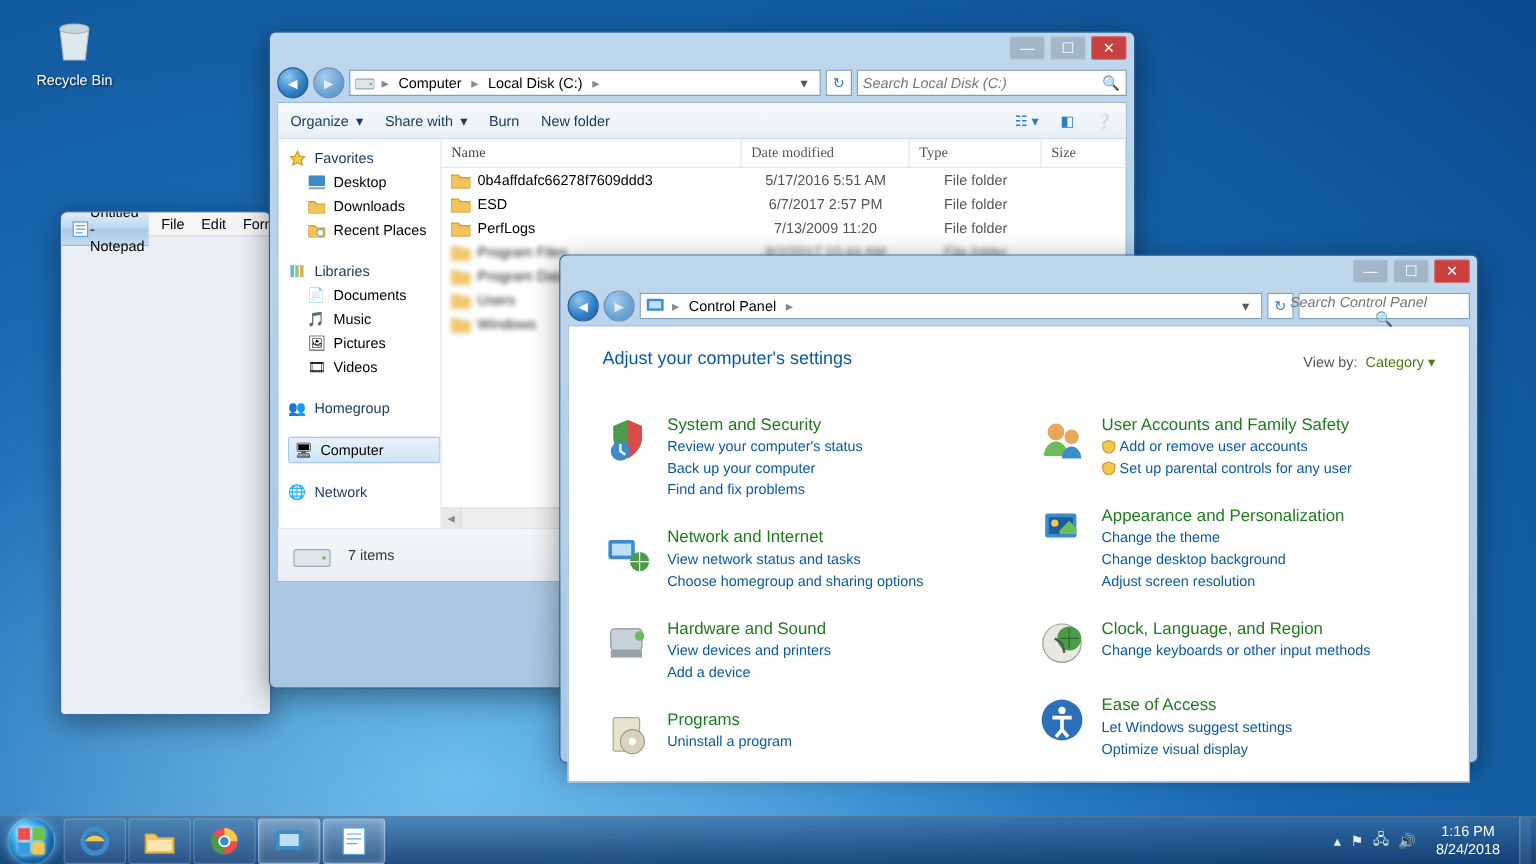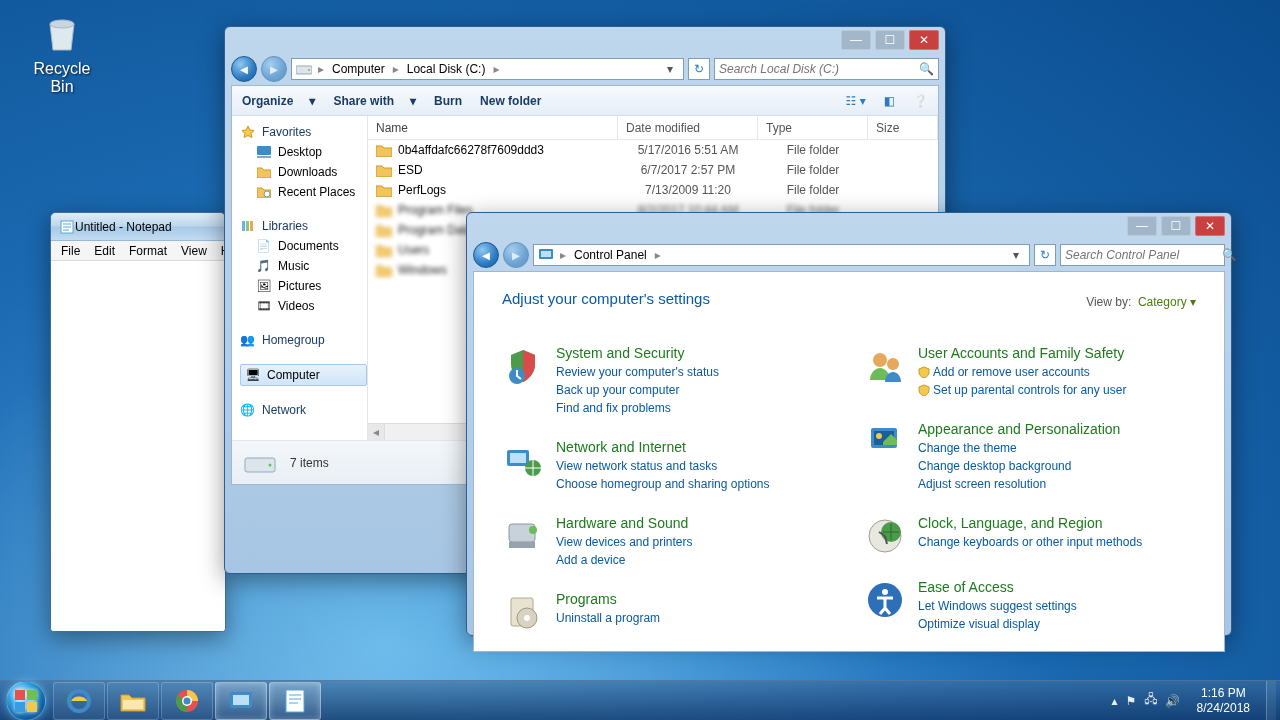--- a/index.html
+++ b/index.html
@@ -5,24 +5,24 @@
 * { margin: 0; padding: 0; box-sizing: border-box; font-family: "Segoe UI", Tahoma, sans-serif; font-size: 12px; }
 body { width: 1280px; height: 720px; overflow: hidden; position: relative; background: radial-gradient(ellipse at 30% 90%, #5CB3E8 0%, #1E6FB8 40%, #0A4C8E 100%); }
 body::before { content: ""; position: absolute; inset: 0; background:
   radial-gradient(circle at 18% 105%, rgba(255,255,255,0.15) 0%, transparent 40%),
   radial-gradient(ellipse 800px 400px at 50% 110%, rgba(120,200,255,0.4) 0%, transparent 60%);
   pointer-events: none; }
 
 
 .desktop-icon { position: absolute; width: 76px; text-align: center; color: #fff; cursor: pointer; }
 .desktop-icon .ic { width: 48px; height: 48px; margin: 0 auto 2px; display: flex; align-items: center; justify-content: center; }
-.desktop-icon .lbl { font-size: 16px; text-shadow: 1px 1px 2px rgba(0,0,0,.7); }
-
-
-.win { position: absolute; background: #E9EFF5; border: 1px solid #3C6DA5; border-radius: 6px 6px 4px 4px; box-shadow: 0 6px 24px rgba(0,0,0,.4); display: flex; flex-direction: column; overflow: hidden; margin-top: 36px; }
+.desktop-icon .lbl { font-size: 12px; text-shadow: 1px 1px 2px rgba(0,0,0,.7); }
+
+
+.win { position: absolute; background: #E9EFF5; border: 1px solid #3C6DA5; border-radius: 6px 6px 4px 4px; box-shadow: 0 6px 24px rgba(0,0,0,.4); display: flex; flex-direction: row; overflow: hidden; }
 .win-titlebar { height: 28px; background: linear-gradient(#E0ECF7, #BDD7EE 48%, #A7C8E6 52%, #C3DCF1); display: flex; align-items: center; padding: 0 4px 0 8px; border-bottom: 1px solid #98B8D7; }
 .win-title { flex: 1; color: #000; font-size: 12px; }
 .cap-dark { width: 30px; height: 20px; background: rgba(0,0,0,.15); border:1px solid rgba(255,255,255,.25); border-radius:2px; display:flex; align-items:center; justify-content:center; color:#fff; cursor:pointer; font-size:12px; }
 .cap-dark.close { background:#C84040; }
 
 
 .exp-frame { position:absolute; border:1px solid #2E5E94; border-radius:6px; background:linear-gradient(#BFD7ED,#A7C6E3); box-shadow:0 6px 24px rgba(0,0,0,.4); padding:0; }
 .exp-head { height:26px; display:flex; justify-content:flex-end; align-items:center; padding:0 6px; gap:4px; }
 .exp-addr { height:32px; display:flex; align-items:center; padding:0 6px; gap:4px; }
 .nav-back,.nav-fwd { width:26px; height:26px; border-radius:50%; background:radial-gradient(circle at 35% 30%, #8FC8F0, #2D7BC2 60%, #195C99); border:1px solid #1B5A93; display:flex; align-items:center; justify-content:center; color:#fff; cursor:pointer; font-size:13px; }
@@ -30,33 +30,33 @@
 .addr-bar { flex:1; height:22px; background:#fff; border:1px solid #7F9DB9; display:flex; align-items:center; padding:0 4px; gap:4px; }
 .crumb { padding:0 2px; cursor:pointer; }
 .crumb-sep { color:#888; padding:0 2px; }
 .addr-drop { width:18px; text-align:center; color:#555; cursor:pointer; }
 .refresh-btn { width:22px; height:22px; background:#fff; border:1px solid #7F9DB9; display:flex; align-items:center; justify-content:center; cursor:pointer; color:#2D7BC2; }
 .search-box { width:225px; height:22px; background:#fff; border:1px solid #7F9DB9; display:flex; align-items:center; padding:0 4px; color:#888; font-style:italic; }
 .search-box input { border:none; outline:none; flex:1; font-style:italic; color:#555; background:transparent; }
 .search-ic { color:#2D7BC2; cursor:pointer; font-style:normal; }
 .exp-body { background:#fff; margin:0 6px 6px; border:1px solid #9CB8D4; display:flex; flex-direction:column; }
 .exp-toolbar { height:30px; background:linear-gradient(#F7FAFD,#E6EEF6); border-bottom:1px solid #D2DEE9; display:flex; align-items:center; padding:0 10px; gap:18px; }
-.tb-item { cursor:pointer; color:#1A3C64; display:flex; align-items:center; gap:16px;font-weight:bold; }
+.tb-item { cursor:pointer; color:#1A3C64; display:flex; align-items:center; gap:6px; }
 .tb-spacer { flex:1; }
 .tb-icon { color:#2D7BC2; cursor:pointer; }
 .exp-main { flex:1; display:flex; min-height:0; }
 .nav-pane { width:165px; border-right:1px solid #E6E6E6; overflow-y:auto; padding:6px 0 6px 8px; }
 .nav-group { margin-bottom:14px; }
 .nav-head { display:flex; align-items:center; gap:6px; font-weight:400; color:#1A3C64; cursor:pointer; padding:2px 0; }
 .nav-item { display:flex; align-items:center; gap:6px; padding:2px 0 2px 16px; cursor:pointer; color:#000; }
 .nav-item.sel { background:linear-gradient(#E8F2FC,#CFE5F8); border:1px solid #A3CAEC; border-radius:2px; margin-left:0; padding-left:15px; }
 .ic16 { width:16px; height:16px; display:inline-flex; align-items:center; justify-content:center; flex-shrink:0; }
 .file-pane { flex:1; display:flex; flex-direction:column; position:relative; }
 .col-head { height:24px; border-bottom:1px solid #E6E6E6; display:flex; align-items:center; color:#444; }
-.col-head > div { padding:0 8px; border-right:1px solid #E6E6E6; height:100%; display:flex; align-items:center; }
+.col-head > div { padding:0 8px; border-right:1px solid #E6E6E6; height:100%; display:flex; align-items:center;font-family:Liberation Serif, serif; }
 .file-row { height:20px; display:flex; align-items:center;text-align:center; }
 .file-row > div { padding:0 8px; overflow:hidden; white-space:nowrap; }
 .file-row.blur { filter:blur(2px); opacity:.9; }
 .c-name { width:250px; display:flex; align-items:center; gap:6px; }
 .c-date { width:140px; color:#555; }
 .c-type { width:110px; color:#555; }
 .c-size { width:70px; text-align:center; color:#555; }
 .exp-status { height:44px; border-top:1px solid #E0E6EC; background:linear-gradient(#F3F7FB,#E9EFF5); display:flex; align-items:center; padding:0 12px; gap:14px; font-size:12px; color:#333; }
 .scroll-h { height:17px; background:#F0F0F0; border-top:1px solid #DDD; display:flex; }
 .scroll-h .thumb-area { flex:1; position:relative; }
@@ -400,21 +400,21 @@
             <rect x="3" y="3" width="10" height="6" fill="#BEE0F7"></rect>
           </svg>
       </span>
       <span class="crumb-sep">▸</span>
       <span class="crumb">Control Panel</span>
       <span class="crumb-sep">▸</span>
       <span style="flex:1"></span>
       <span class="addr-drop">▾</span>
     </div>
     <div class="refresh-btn">↻</div>
-    <div class="search-box" style="width:165px;">
+    <div class="search-box" style="width:143px;flex-direction:column;">
       <input placeholder="Search Control Panel" style="">
       <span class="search-ic">🔍</span>
     </div>
   </div>
   <div class="cp-body">
     <div class="cp-topline">
       <div class="cp-title">Adjust your computer's settings</div>
       <div class="cp-view"><span>View by:</span>&nbsp;&nbsp;<a><span>Category</span> ▾</a></div>
     </div>
     <div class="cp-cols">

